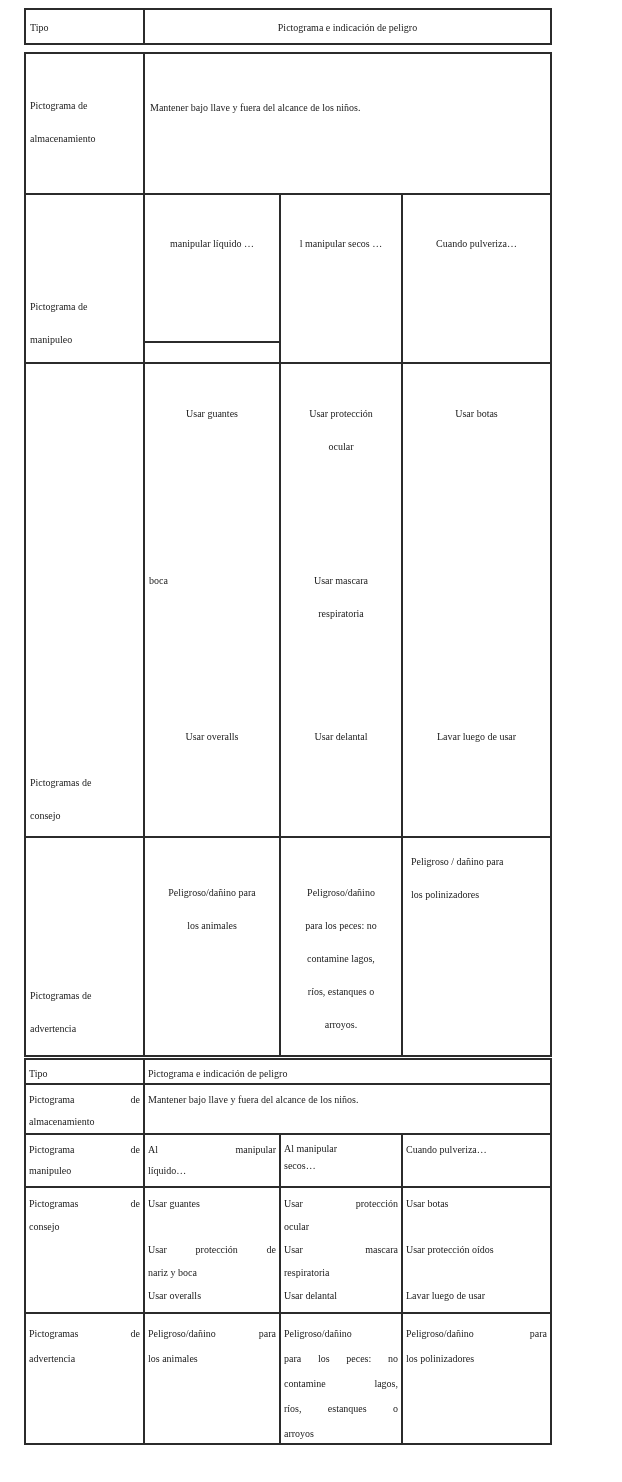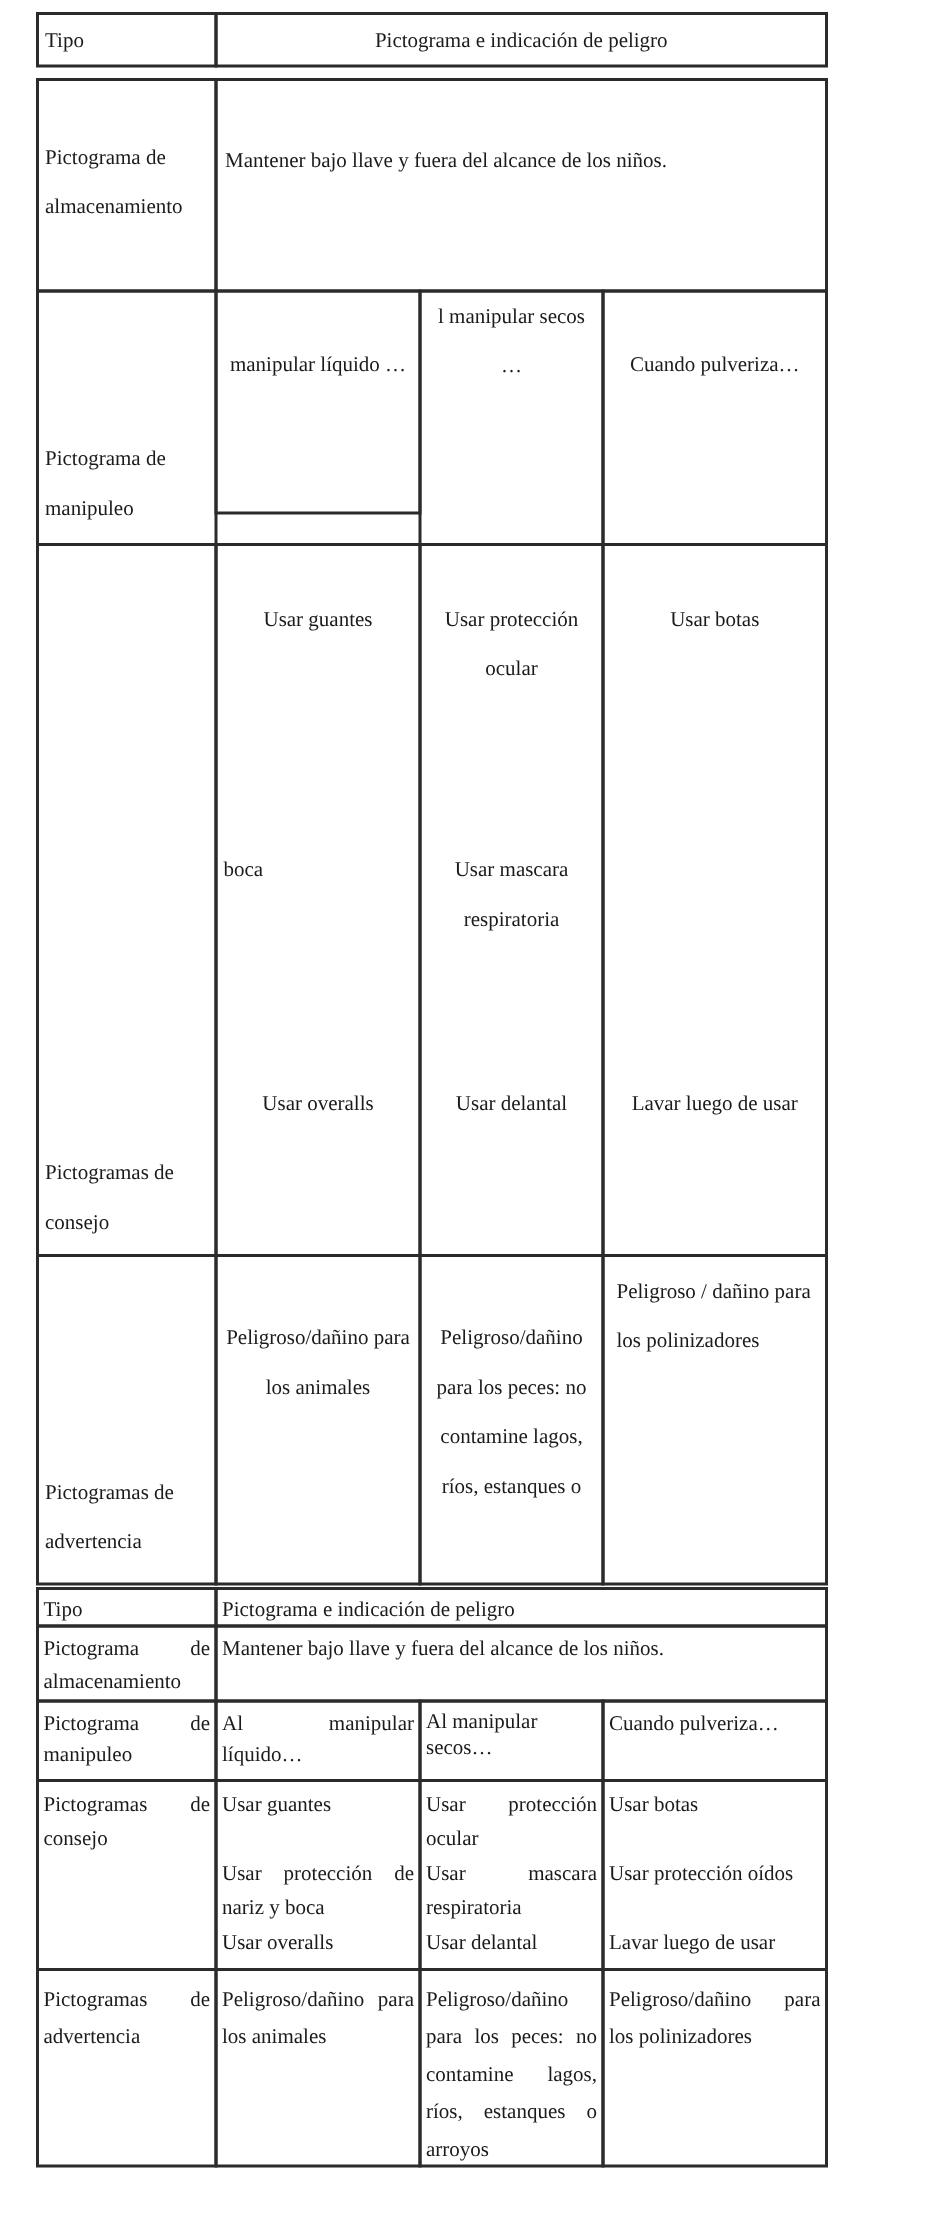--- a/index.html
+++ b/index.html
@@ -6,21 +6,21 @@
     --ink:#1b1b1b;
     --line:#2b2b2b;
     --paper:#ffffff;
   }
   html,body{margin:0;padding:0;background:#fff;}
   #page{
     position:relative;
     width:622px;height:1482px;
     background:var(--paper);
     font-family:"Liberation Serif","DejaVu Serif",serif;
-    font-size:14px;
+    font-size:10px;
     color:var(--ink);
     overflow:hidden;
   }
   .cell{
     position:absolute;
     box-sizing:border-box;
     border:2px solid var(--line);
     padding:0 3px;
   }
   .ln{white-space:pre-wrap;}
@@ -58,21 +58,21 @@
         <div class="ln">Mantener bajo llave y fuera del alcance de los niños.</div>
       </div>
 
     <div class="cell lh33 bottom" style="left:24px;top:193px;width:121px;height:171px;padding-bottom:6px;padding-left:4px">
         <div class="ln">Pictograma de</div>
         <div class="ln">manipuleo</div>
       </div>
     <div class="cell lh33 center" style="left:143px;top:193px;width:138px;height:150px;padding-top:32px">
         <div class="ln">manipular líquido …</div>
       </div>
-    <div class="cell lh33 center" style="left:279px;top:193px;width:124px;height:171px;">
+    <div class="cell lh33 center" style="left:279px;top:193px;width:124px;height:171px;padding-top:32px">
         <div class="ln">l manipular secos …</div>
       </div>
     <div class="cell lh33 center" style="left:401px;top:193px;width:151px;height:171px;padding-top:32px">
         <div class="ln">Cuando pulveriza…</div>
       </div>
 
     <div class="cell lh33 bottom" style="left:24px;top:362px;width:121px;height:476px;padding-bottom:4px;padding-left:4px">
         <div class="ln">Pictogramas de</div>
         <div class="ln">consejo</div>
       </div>
@@ -118,20 +118,21 @@
       </div>
     <div class="cell lh33 center" style="left:143px;top:836px;width:138px;height:221px;padding-top:38px">
         <div class="ln">Peligroso/dañino para</div>
         <div class="ln">los animales</div>
       </div>
     <div class="cell lh33 center" style="left:279px;top:836px;width:124px;height:221px;padding-top:38px">
         <div class="ln">Peligroso/dañino</div>
         <div class="ln">para los peces: no</div>
         <div class="ln">contamine lagos,</div>
         <div class="ln">ríos, estanques o</div>
+        <div class="ln">arroyos.</div>
       </div>
     <div class="cell lh33" style="left:401px;top:836px;width:151px;height:221px;padding-top:7px;padding-left:8px">
         <div class="ln">Peligroso / dañino para</div>
         <div class="ln">los polinizadores</div>
       </div>
   </div>
 
   <div>
 
     <div class="cell lh22" style="left:24px;top:1058px;width:121px;height:27px;padding-top:3px">

